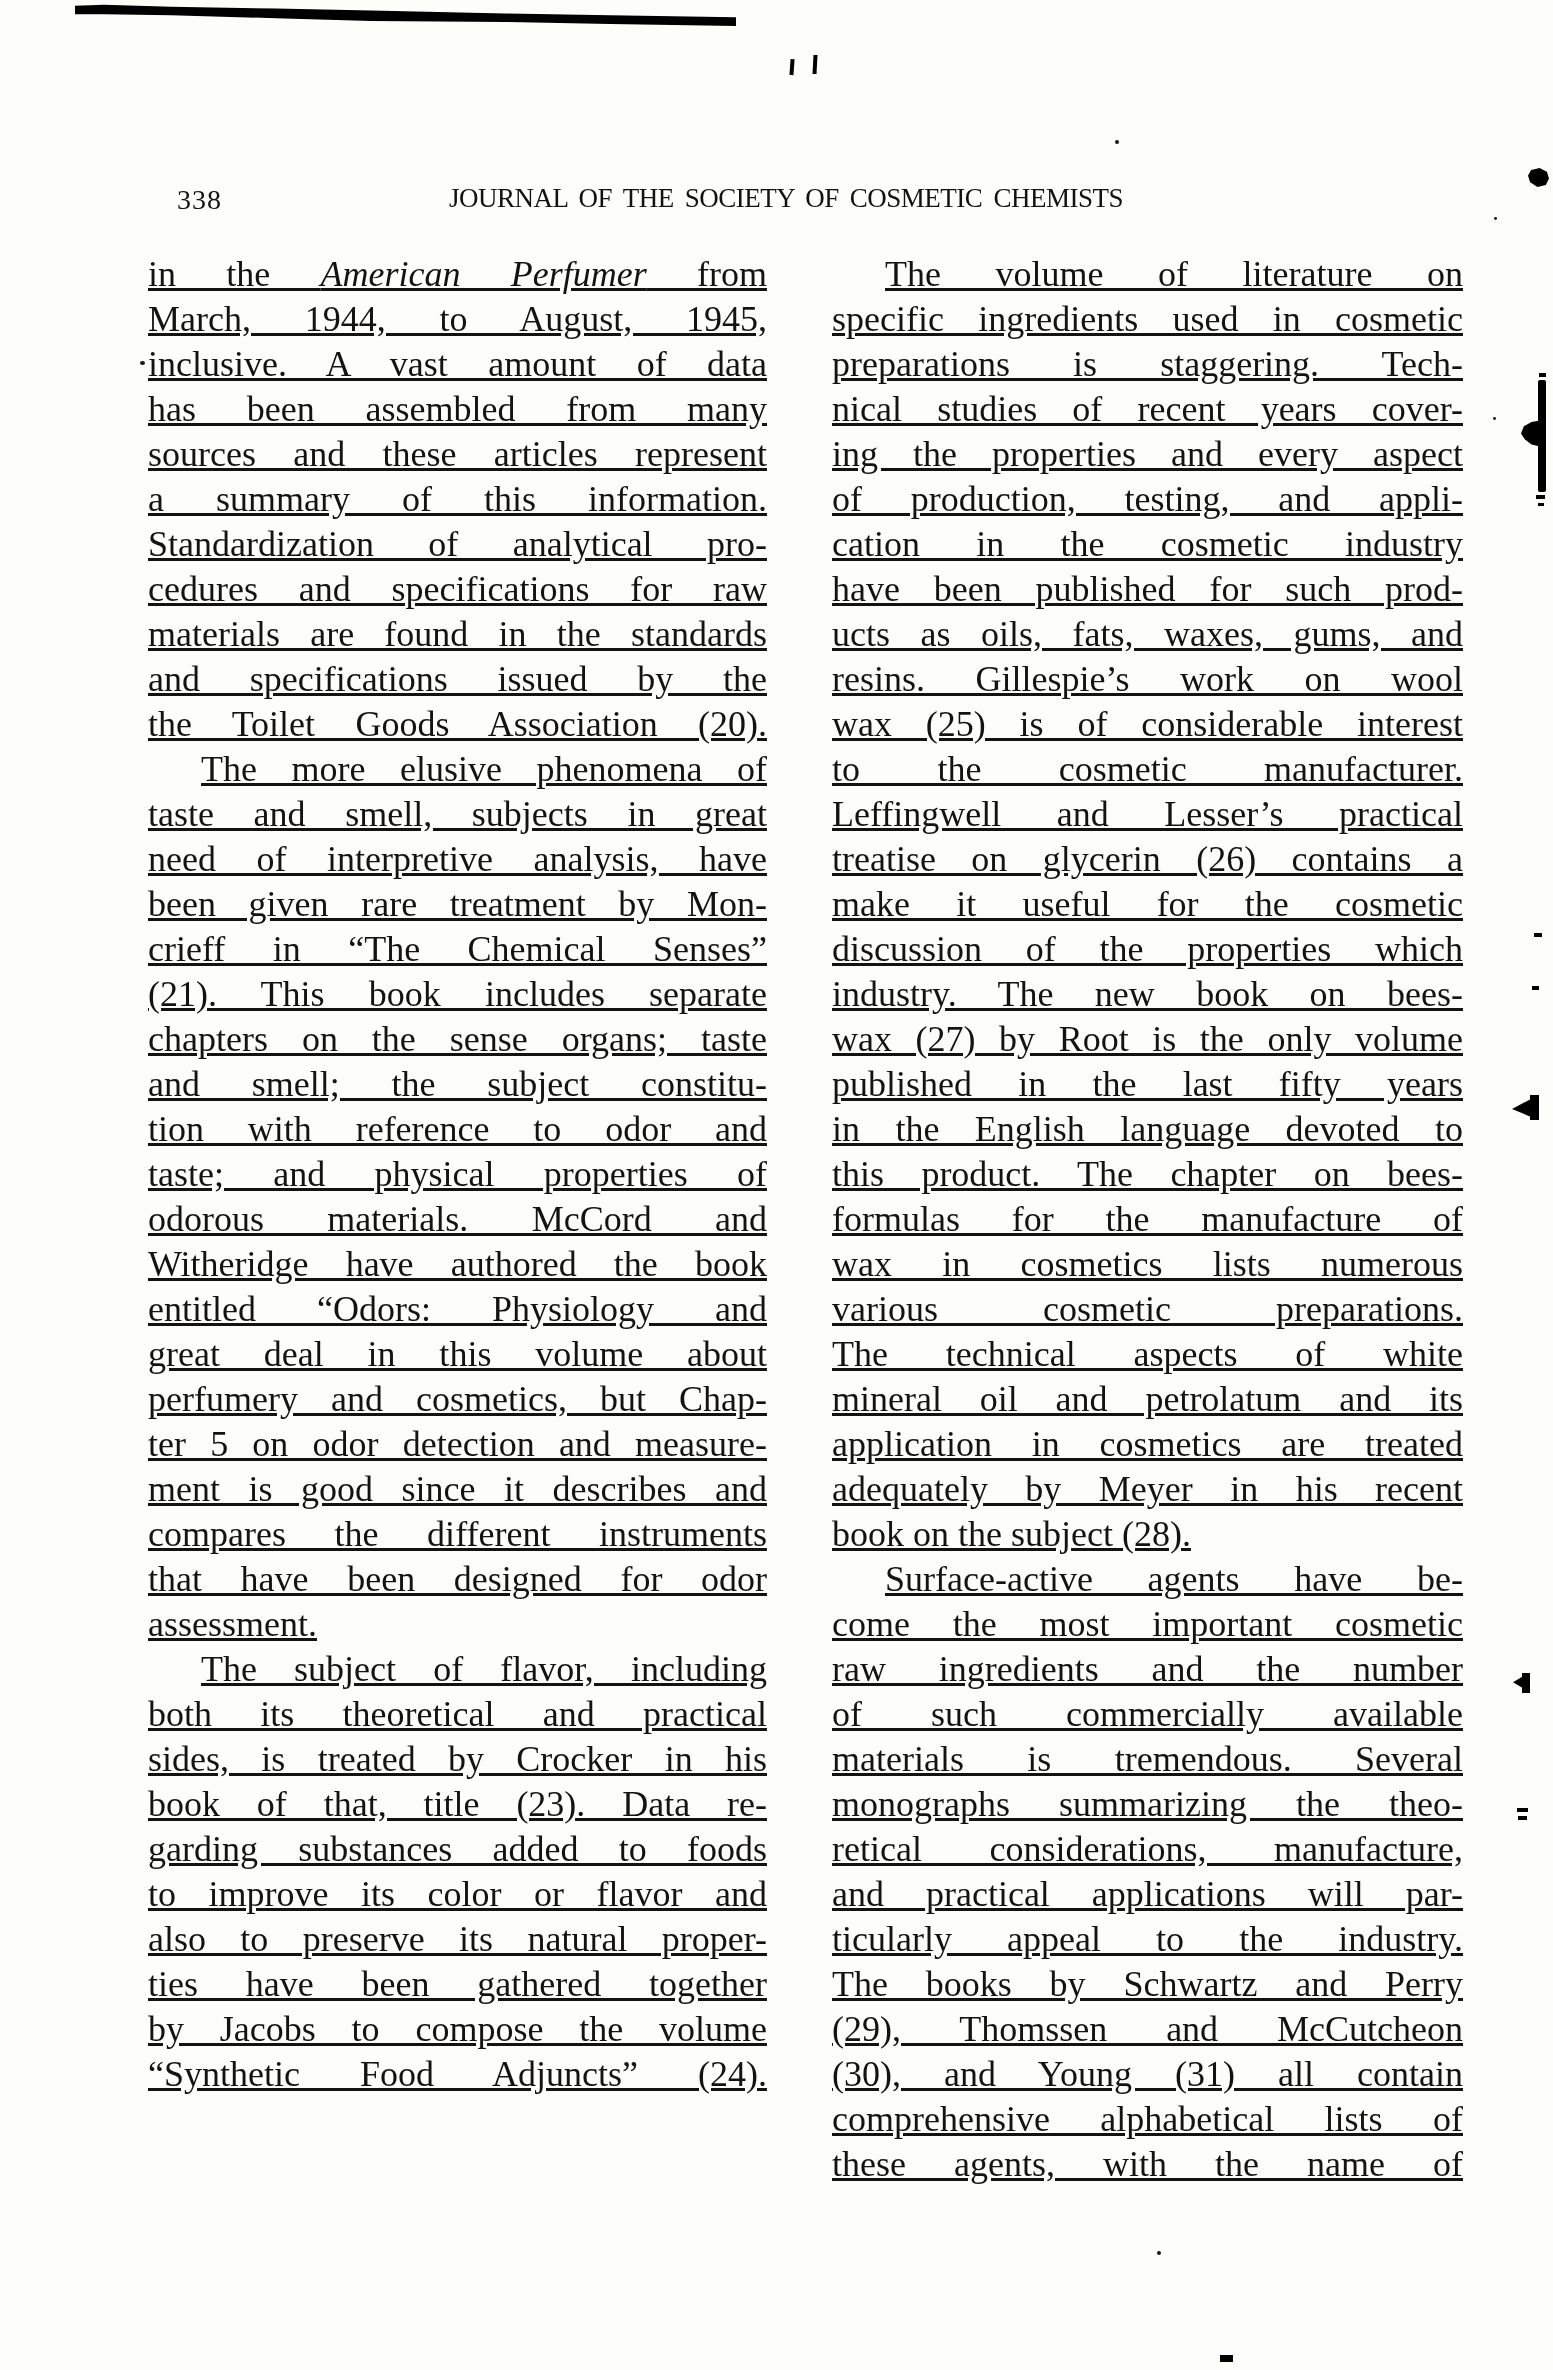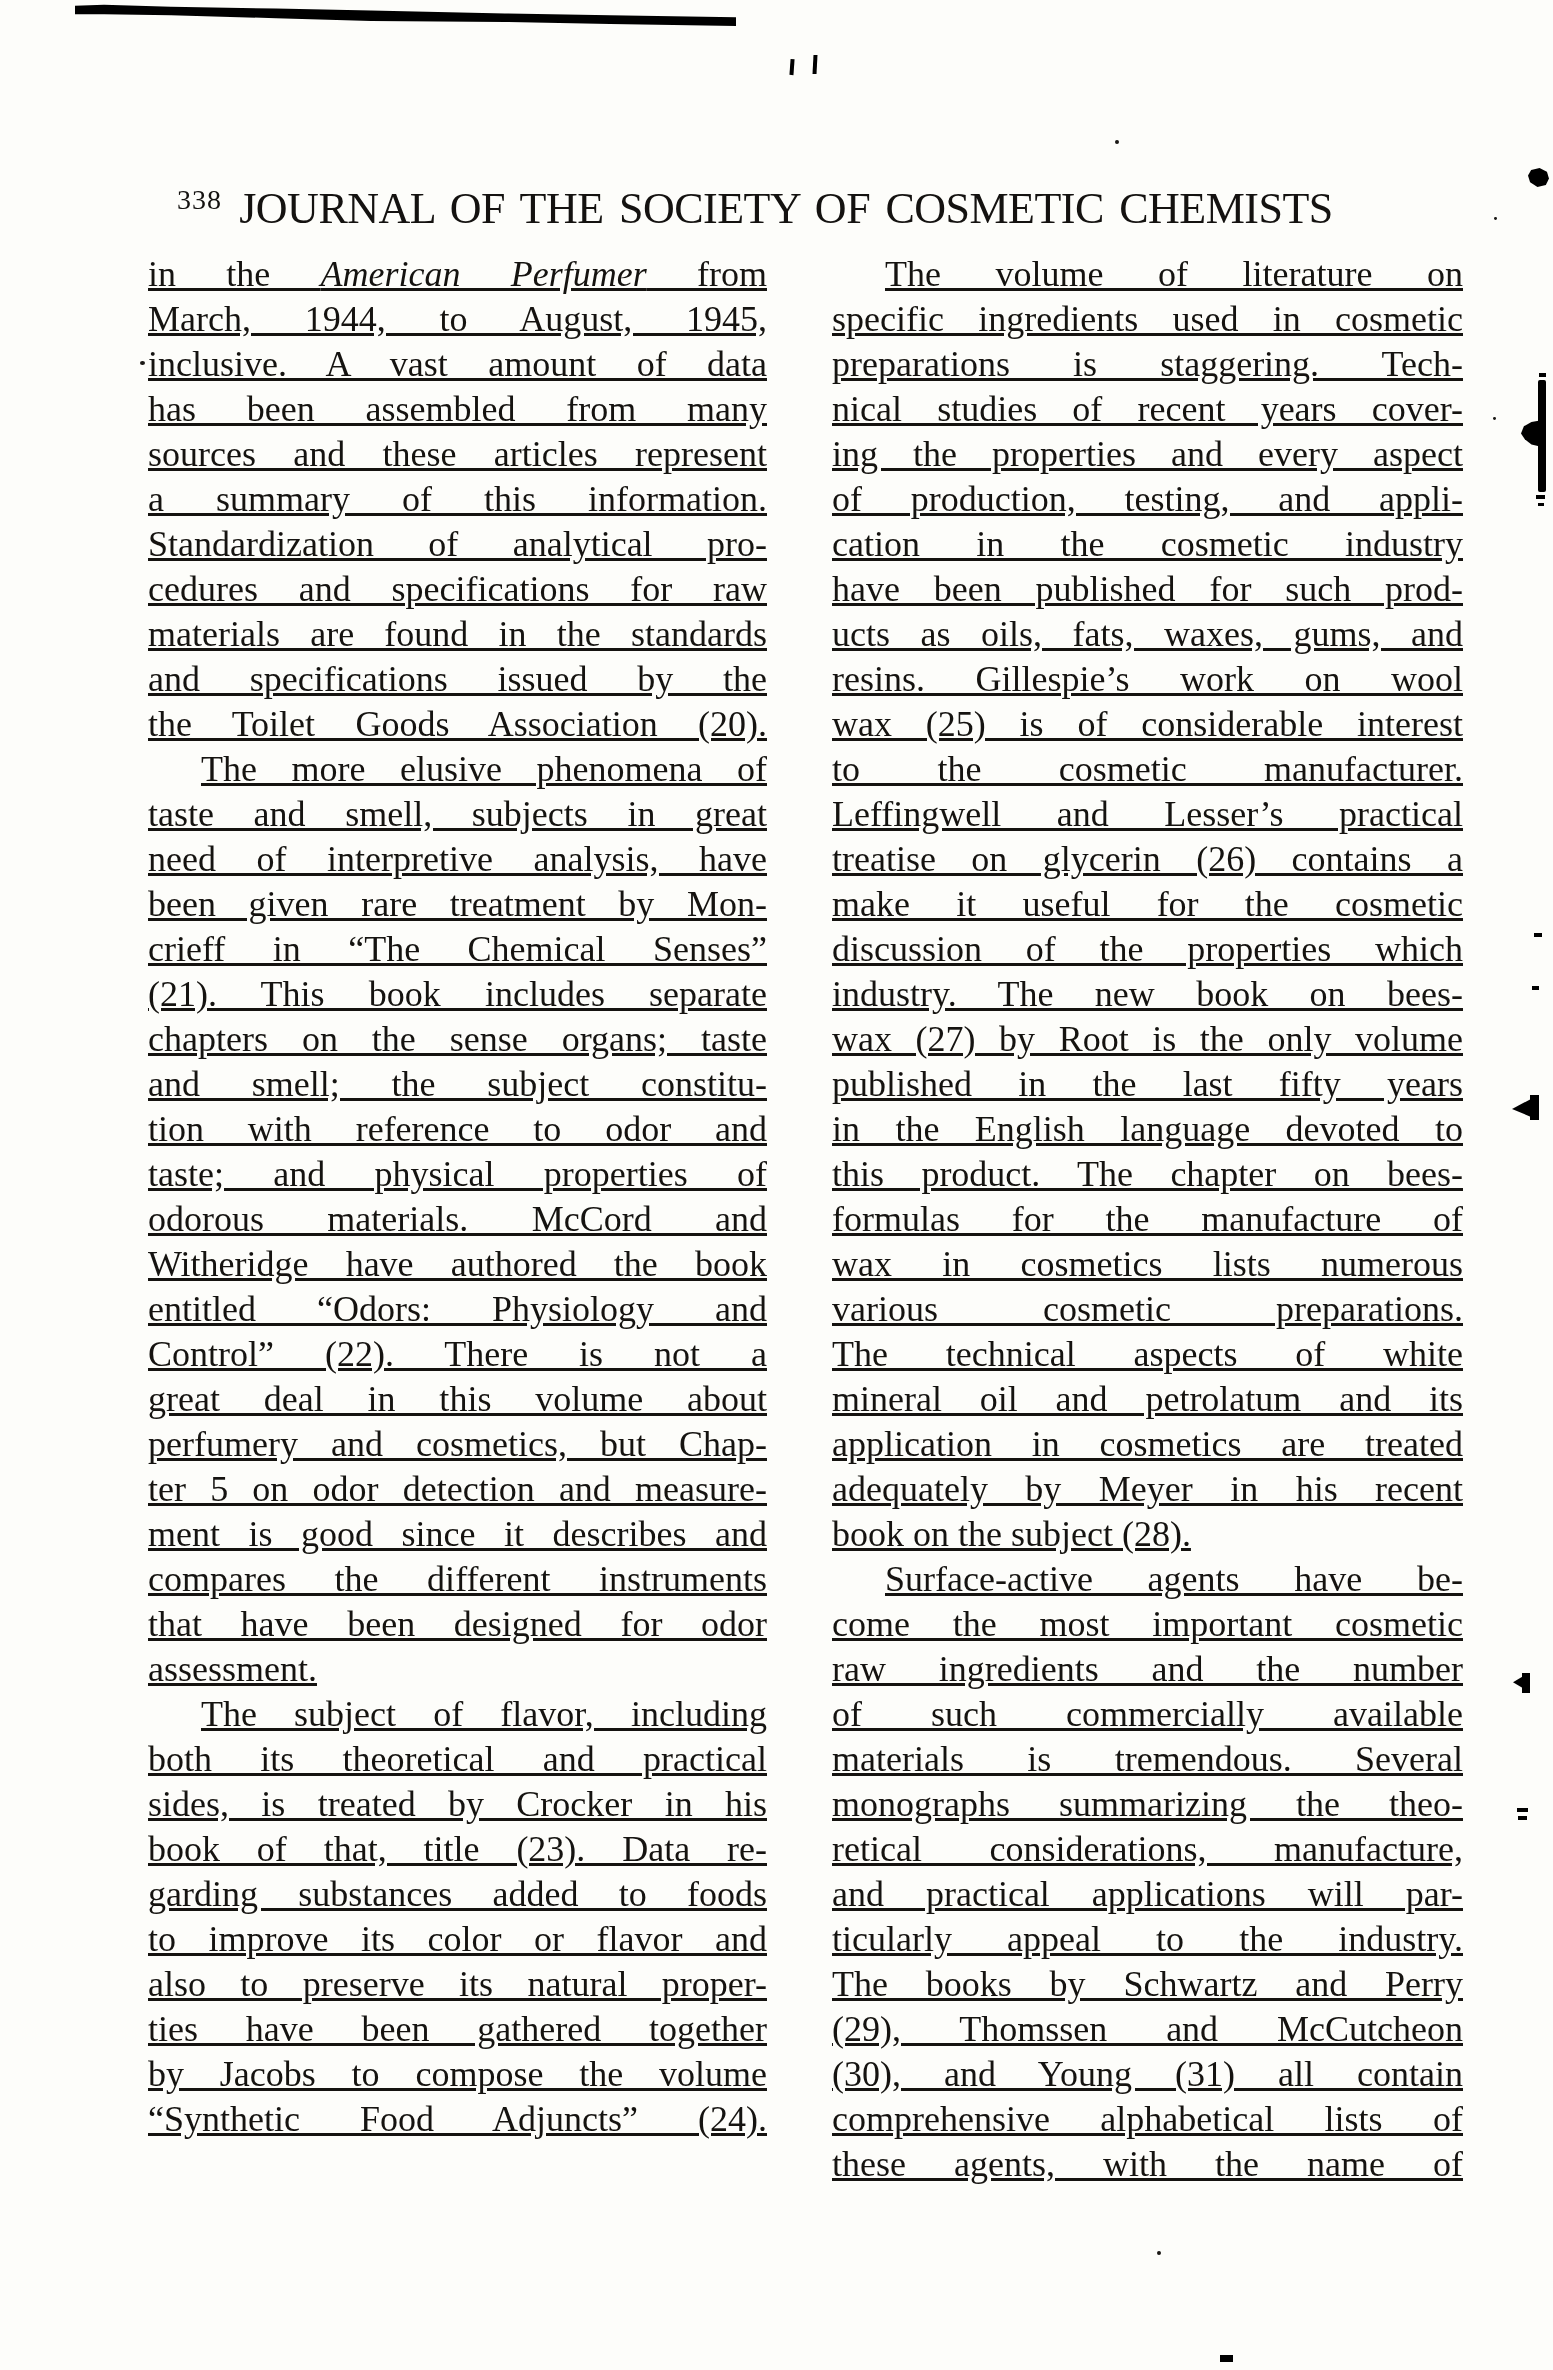--- a/index.html
+++ b/index.html
@@ -11,21 +11,21 @@
   }
   .page{position:absolute;inset:0;color:#141210;}
   
   .page-number{
     position:absolute;left:177px;top:184px;
     font-size:28px;letter-spacing:1px;
   }
   .journal-title{
     position:absolute;top:183px;left:786px;
     transform:translateX(-50%);
-    font-size:44px;letter-spacing:-0.5px;word-spacing:4.8px;
+    font-size:27px;letter-spacing:-0.5px;word-spacing:4.8px;
     white-space:nowrap;
   }
   
   .col{
     position:absolute;top:252px;
     font-size:36px;line-height:45px;
     color:#151310;
     text-decoration:underline;
   }
   .col-left{left:148px;width:619px;}
@@ -124,21 +124,20 @@
       <div class="line">been given rare treatment by Mon-</div>
       <div class="line">crieff in “The Chemical Senses”</div>
       <div class="line">(21).  This book includes separate</div>
       <div class="line">chapters on the sense organs;  taste</div>
       <div class="line">and smell;  the subject constitu-</div>
       <div class="line">tion with reference to odor and</div>
       <div class="line">taste;  and physical properties of</div>
       <div class="line">odorous materials.  McCord and</div>
       <div class="line">Witheridge have authored the book</div>
       <div class="line">entitled “Odors: Physiology and</div>
-      <div class="line">Control” (22).  There is not a</div>
       <div class="line">great deal in this volume about</div>
       <div class="line">perfumery and cosmetics, but Chap-</div>
       <div class="line">ter 5 on odor detection and measure-</div>
       <div class="line">ment is good since it describes and</div>
       <div class="line">compares the different instruments</div>
       <div class="line">that have been designed for odor</div>
       <div class="line endp">assessment.</div>
       <div class="line ind">The subject of flavor, including</div>
       <div class="line">both its theoretical and practical</div>
       <div class="line">sides, is treated by Crocker in his</div>

